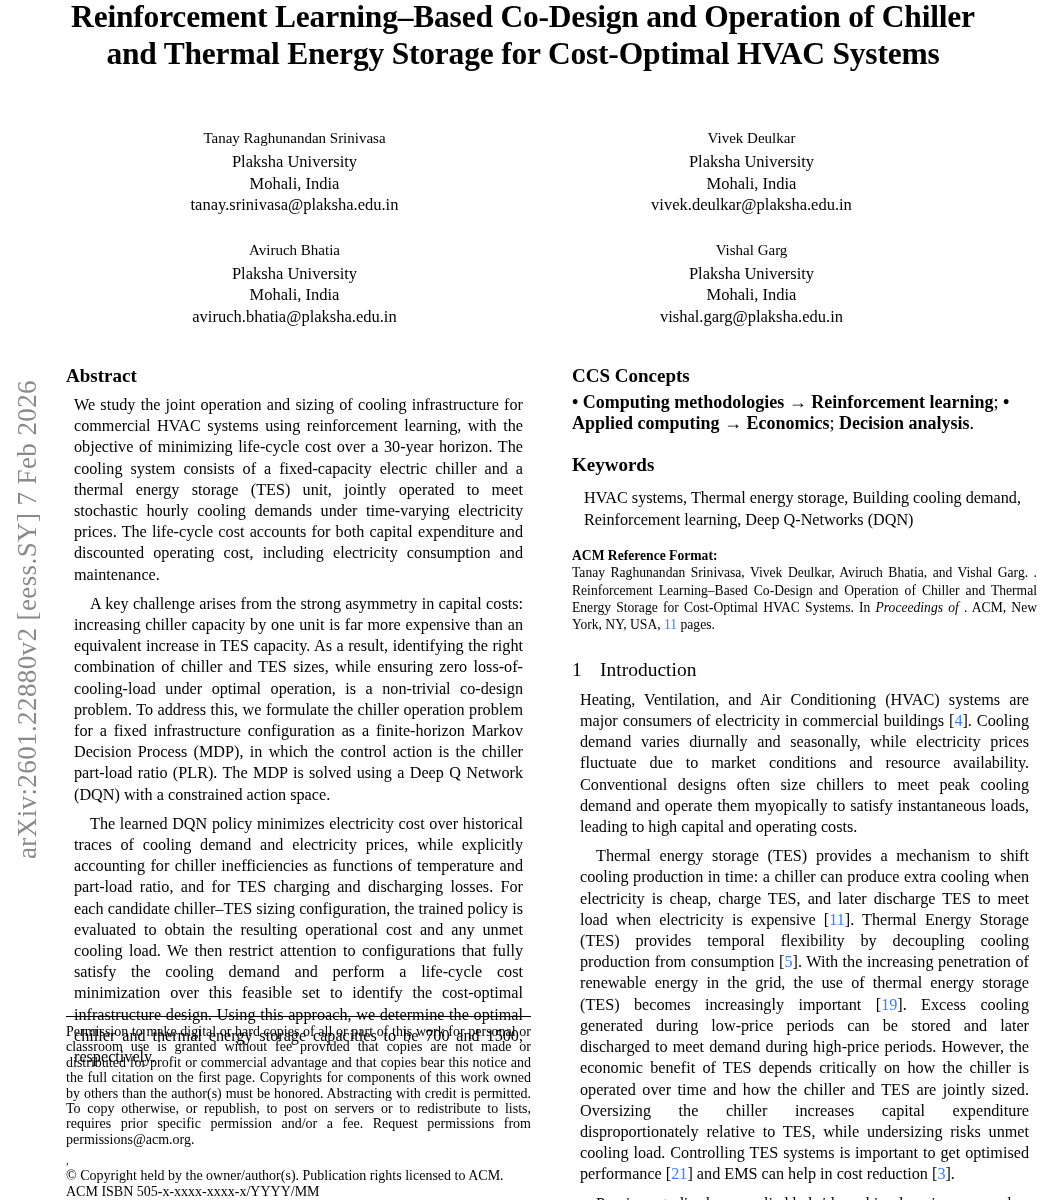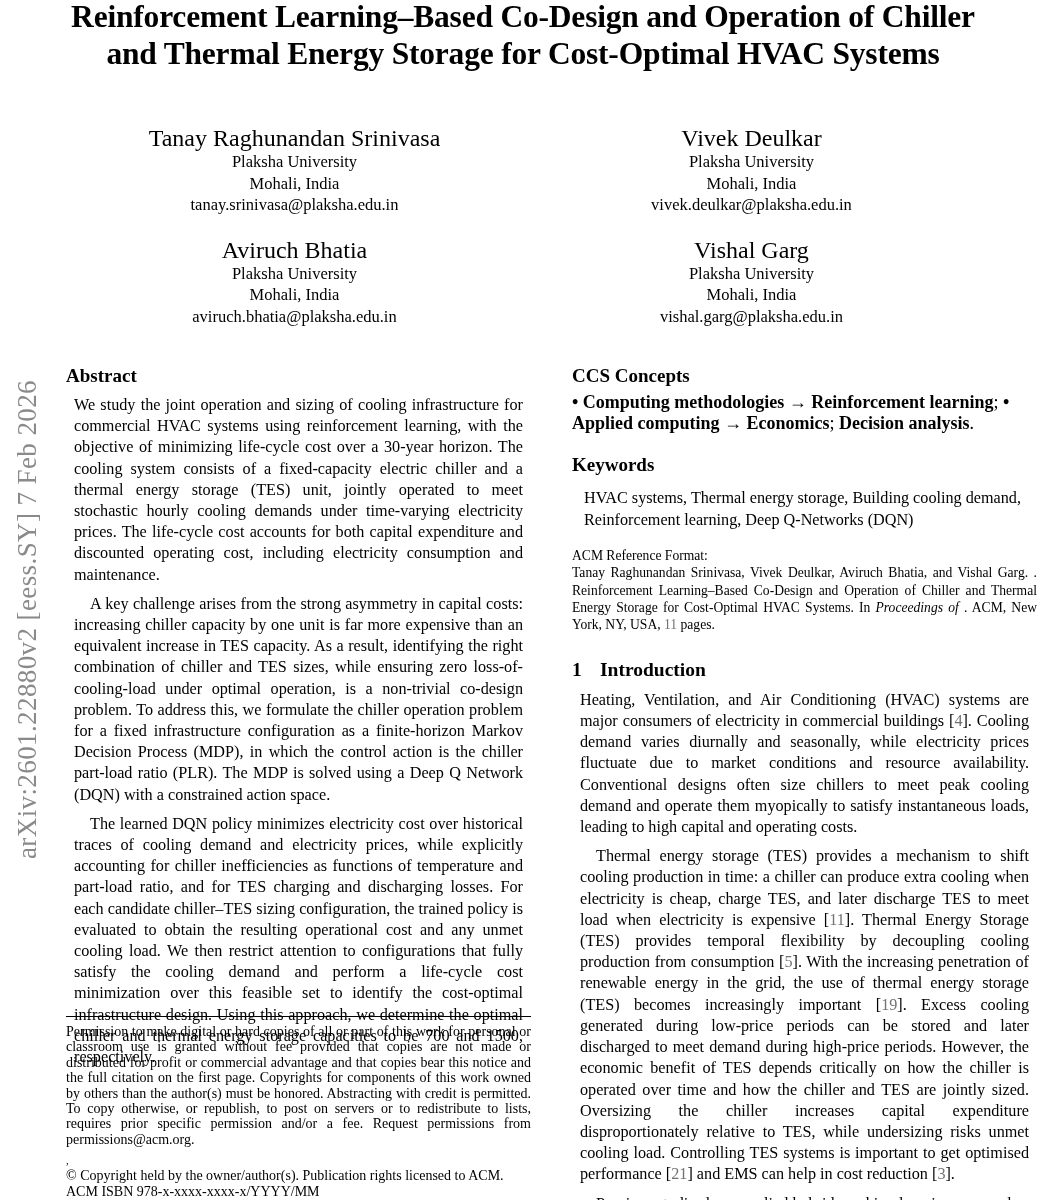--- a/index.html
+++ b/index.html
@@ -55,21 +55,21 @@
     width: 914px;
     display: flex;
     flex-wrap: wrap;
   }
   .author-block {
     width: 50%;
     text-align: center;
     margin-bottom: 22px;
   }
   .author-name {
-    font-size: 24px;
+    font-size: 15px;
     line-height: 25px;
   }
   .author-line {
     font-size: 16.5px;
     line-height: 21.5px;
   }
 
   
   .col {
     position: absolute;
@@ -86,21 +86,21 @@
     font-size: 19px;
     font-weight: bold;
     margin: 0 0 5px 0;
     line-height: 23px;
     text-align: left;
   }
   h2.sec.spaced { margin-top: 19px; }
 
   h2.numsec {
     font-size: 19.5px;
-    font-weight: bold;
+    font-weight: normal;
     margin: 24px 0 6px 0;
     line-height: 24px;
     text-align: left;
   }
   h2.numsec .num { display: inline-block; width: 28px; }
 
   p.body {
     margin: 8px;
     text-indent: 0;
     text-align: justify;
@@ -123,24 +123,24 @@
     line-height: 21.2px;
     text-align: left;
   }
 
   .reffmt {
     margin: 16px 0 0 0;
     font-size: 13.6px;
     line-height: 17.4px;
     text-align: justify;
   }
-  .reffmt .hdr { font-weight: normal; margin-top: 10px; }
+  .reffmt .hdr { font-weight: bold; margin-top: 10px; }
   .reffmt i { font-style: italic; }
 
-  .lnk { color: #737373; }
+  .lnk { color: #3b82f6; }
 
   
   .footnote {
     position: absolute;
     left: 66px;
     top: 1016px;
     width: 465px;
   }
   .footrule {
     width: 465px;
@@ -239,16 +239,16 @@
 
     <p class="body">Previous studies have applied hybrid machine-learning approaches to predict the performance of air-conditioning systems integrated with thermal energy storage (TES), addressing the limitations of</p>
 
   </div>
 
   <div class="footnote">
     <div class="footrule"></div>
     <p>Permission to make digital or hard copies of all or part of this work for personal or classroom use is granted without fee provided that copies are not made or distributed for profit or commercial advantage and that copies bear this notice and the full citation on the first page. Copyrights for components of this work owned by others than the author(s) must be honored. Abstracting with credit is permitted. To copy otherwise, or republish, to post on servers or to redistribute to lists, requires prior specific permission and/or a fee. Request permissions from permissions@acm.org.</p>
     <p class="tiny-comma">,</p>
     <p class="copy">© Copyright held by the owner/author(s). Publication rights licensed to ACM.</p>
-    <p class="isbn">ACM ISBN 978-x-xxxx-xxxx-x/YYYY/MM</p>
+    <p class="isbn">ACM ISBN 505-x-xxxx-xxxx-x/YYYY/MM</p>
   </div>
 
 </div>
 
 </body></html>

